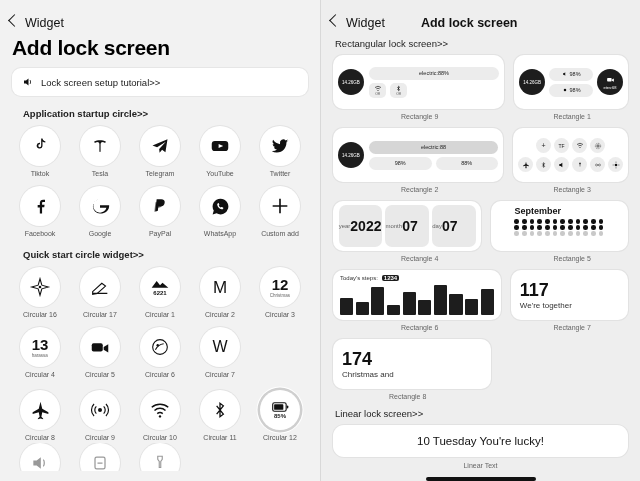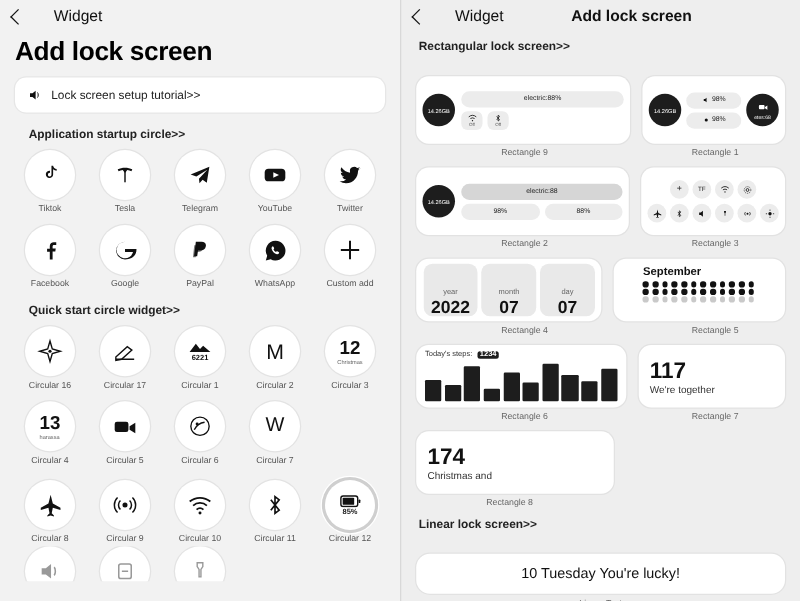--- a/index.html
+++ b/index.html
@@ -14,23 +14,23 @@
     width: 320px; height: 481px;
     background: #f2f2f2;
     position: relative;
     overflow: hidden;
   }
   .screen.left { background: #f2f2f2; }
   .screen.right { background: #eeeeee; border-left: 1px solid #d8d8d8; }
 
   
   .nav {
-    display: flex; align-items: center;
-    height: 26px; padding: 0 10px;
-    font-size: 12px; color: #111; gap: 18px;
+    display: flex; align-items: flex-start;
+    height: 26px; padding: 16px 10px;
+    font-size: 12px; color: #111;
   }
   .chev {
     display: inline-block; width: 9px; height: 9px;
     border-left: 1.6px solid #111; border-bottom: 1.6px solid #111;
     transform: rotate(45deg);
     margin-right: 6px;
   }
   .nav-back { font-size: 12.5px; color: #111; }
   .nav-title { font-size: 12.5px; font-weight: bold; margin-left: 36px; }
 
@@ -66,22 +66,22 @@
   .circle.ringed { box-shadow: 0 0 0 2.5px #cfcfcf, 0 0 0 3.5px #fff; }
   .cap { font-size: 7px; color: #555; margin-top: 4px; text-align: center; }
   .glyph { font-size: 18px; line-height: 1; color: #111; }
   .num-big { font-size: 15px; font-weight: bold; color: #111; line-height: 1; }
   .num-sub { font-size: 4.5px; color: #666; margin-top: 1px; }
   .batt-txt { font-size: 6px; font-weight: bold; color: #222; margin-top:1px;}
   .fadebar { height: 28px; overflow: hidden; }
 
   
   .r-label {
-    font-size: 9.5px; font-weight: bold; color: #222;
-    padding: 6px 12px 18px 14px;
+    font-size: 9.5px; font-weight: normal; color: #222;
+    padding: 6px 12px 6px 14px;
   }
   .r-grid { padding: 0 12px; }
   .row2 { display: flex; gap: 10px; margin-bottom: 4px; }
   .card {
     background: #fff; border-radius: 10px;
     box-shadow: 0 0 0 1px #e2e2e2;
     padding: 5px;
   }
   .c-wide { flex: 1.55; height: 54px; }
   .c-narrow { flex: 1; height: 54px; }
@@ -116,22 +116,22 @@
     font-size: 7px; color: #222;
   }
 
   .date-card {
     background: #fff; border-radius: 10px; box-shadow: 0 0 0 1px #e2e2e2;
     display: flex; align-items: center; justify-content: space-around;
     height: 50px; padding: 4px;
   }
   .date-box {
     background: #e9e9e9; border-radius: 7px; width: 31%;
-    height: 100%; display: flex; flex-direction: column;
-    align-items: center; justify-content: flex-end;
+    height: 100%; display: flex; flex-direction: row;
+    align-items: center; justify-content: flex-start;
   }
   .date-box .lbl { font-size: 6px; color: #666; }
   .date-box .val { font-size: 14px; font-weight: bold; color: #111; }
 
   .cal-card {
     background: #fff; border-radius: 10px; box-shadow: 0 0 0 1px #e2e2e2;
     height: 50px; padding: 5px 23px;
   }
   .cal-title { font-size: 9px; font-weight: bold; color: #111; }
   .dots { display: grid; grid-template-columns: repeat(12, 1fr); gap: 1.5px; margin-top: 3px; }

